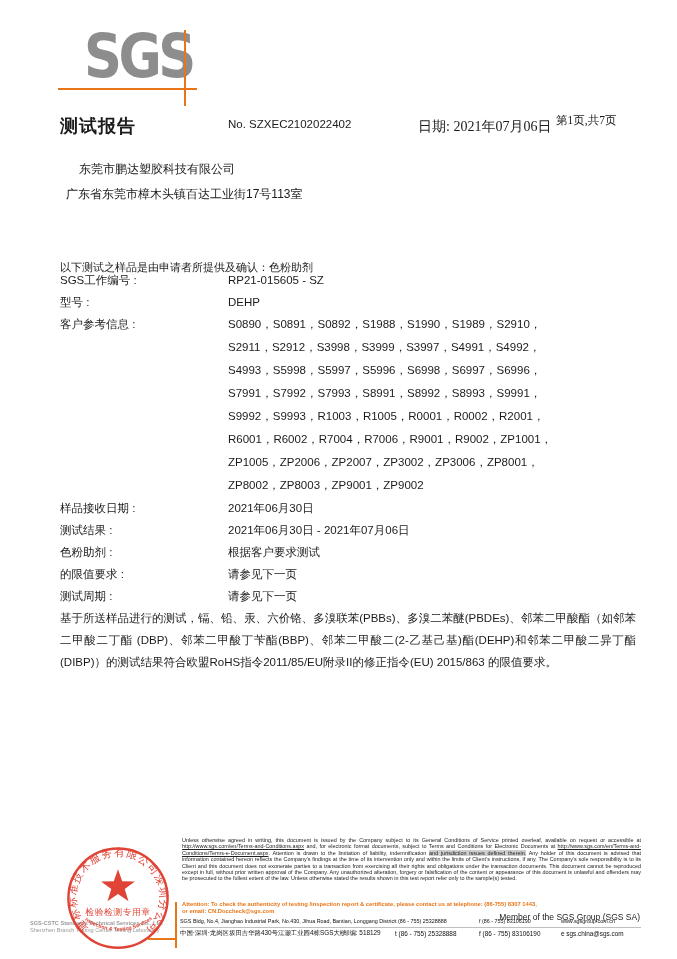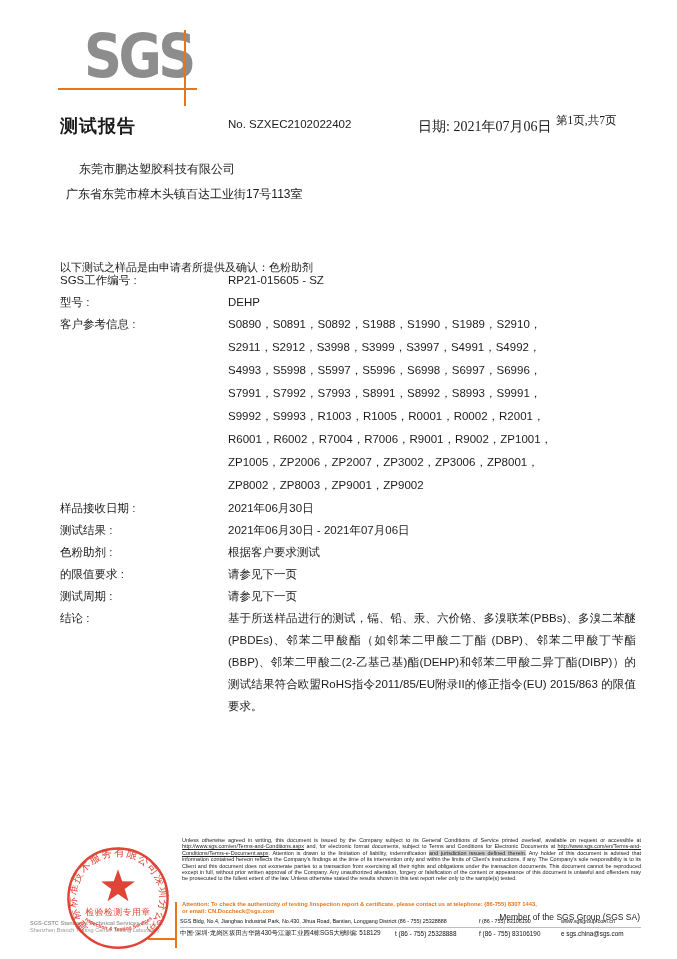--- a/index.html
+++ b/index.html
@@ -111,21 +111,20 @@
     </div>
     <div class="frow">
       <div class="lbl">的限值要求 :</div>
       <div class="val">请参见下一页</div>
     </div>
     <div class="frow">
       <div class="lbl">测试周期 :</div>
       <div class="val">请参见下一页</div>
     </div>
     <div class="frow">
-      <div class="lbl">结论 :</div>
       <div class="val conclusion">基于所送样品进行的测试，镉、铅、汞、六价铬、多溴联苯(PBBs)、多溴二苯醚(PBDEs)、邻苯二甲酸酯（如邻苯二甲酸二丁酯 (DBP)、邻苯二甲酸丁苄酯(BBP)、邻苯二甲酸二(2-乙基己基)酯(DEHP)和邻苯二甲酸二异丁酯(DIBP)）的测试结果符合欧盟RoHS指令2011/85/EU附录II的修正指令(EU) 2015/863 的限值要求。</div>
     </div>
   </div>
 
   <div class="legal"><span>Unless otherwise agreed in writing, this document is issued by the Company subject to its General Conditions of Service printed overleaf, available on request or accessible at </span><span class="url">http://www.sgs.com/en/Terms-and-Conditions.aspx</span><span> and, for electronic format documents, subject to Terms and Conditions for Electronic Documents at </span><span class="url">http://www.sgs.com/en/Terms-and-Conditions/Terms-e-Document.aspx</span><span>. Attention is drawn to the limitation of liability, indemnification </span><span class="hl">and jurisdiction issues defined therein.</span><span> Any holder of this document is advised that information contained hereon reflects the Company's findings at the time of its intervention only and within the limits of Client's instructions, if any. The Company's sole responsibility is to its Client and this document does not exonerate parties to a transaction from exercising all their rights and obligations under the transaction documents. This document cannot be reproduced except in full, without prior written approval of the Company. Any unauthorized alteration, forgery or falsification of the content or appearance of this document is unlawful and offenders may be prosecuted to the fullest extent of the law. Unless otherwise stated the results shown in this test report refer only to the sample(s) tested.</span></div>
 
   <div class="attention">
     <div>Attention: To check the authenticity of testing /inspection report &amp; certificate, please contact us at telephone: (86-755) 8307 1443,</div>
     <div>or email: CN.Doccheck@sgs.com</div>
   </div>

